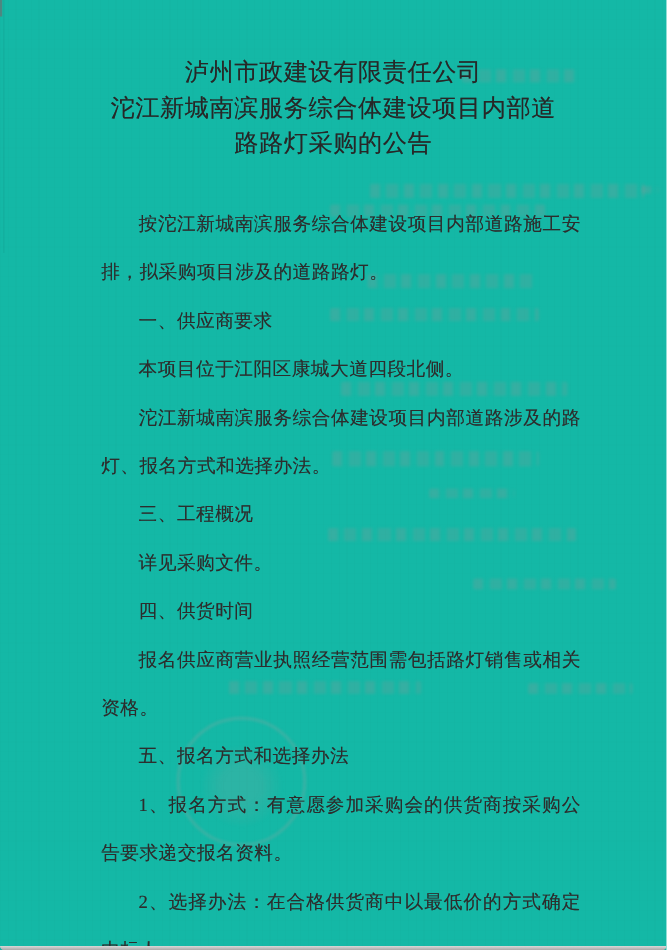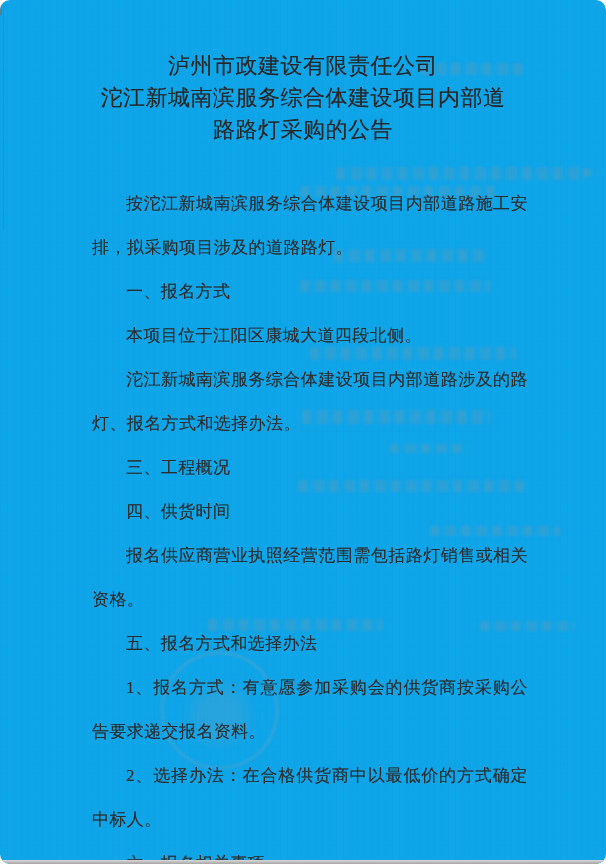--- a/index.html
+++ b/index.html
@@ -5,24 +5,23 @@
   html, body {
     margin: 0;
     padding: 0;
     background: #ffffff;
     font-family: "Liberation Serif", "DejaVu Serif", serif;
   }
   .page {
     position: relative;
     width: 606px;
     height: 864px;
-    background: #0ea5e9;
+    background: #14b8a6;
     overflow: hidden;
     color: #2d2d2d;
-    border-radius: 10px;
   }
   
   .page::before {
     content: "";
     position: absolute;
     inset: 0;
     background:
       repeating-linear-gradient(90deg, rgba(0,0,0,0.012) 0 1px, transparent 1px 7px),
       repeating-linear-gradient(0deg, rgba(0,0,0,0.008) 0 1px, transparent 1px 9px);
     pointer-events: none;
@@ -138,24 +137,25 @@
   <div class="ghost-stamp"></div>
 
   <div class="title-block">
     <div>泸州市政建设有限责任公司</div>
     <div>沱江新城南滨服务综合体建设项目内部道</div>
     <div>路路灯采购的公告</div>
   </div>
 
   <div class="content">
     <p>按沱江新城南滨服务综合体建设项目内部道路施工安排，拟采购项目涉及的道路路灯。</p>
-    <p>一、报名方式</p>
+    <p>一、供应商要求</p>
     <p>本项目位于江阳区康城大道四段北侧。</p>
     <p>沱江新城南滨服务综合体建设项目内部道路涉及的路灯、报名方式和选择办法。</p>
     <p>三、工程概况</p>
+    <p>详见采购文件。</p>
     <p>四、供货时间</p>
     <p>报名供应商营业执照经营范围需包括路灯销售或相关资格。</p>
     <p>五、报名方式和选择办法</p>
     <p>1、报名方式：有意愿参加采购会的供货商按采购公告要求递交报名资料。</p>
     <p>2、选择办法：在合格供货商中以最低价的方式确定中标人。</p>
     <p>六、报名相关事项</p>
   </div>
 
   <div class="scan-bottom-edge"></div>
 </div>

